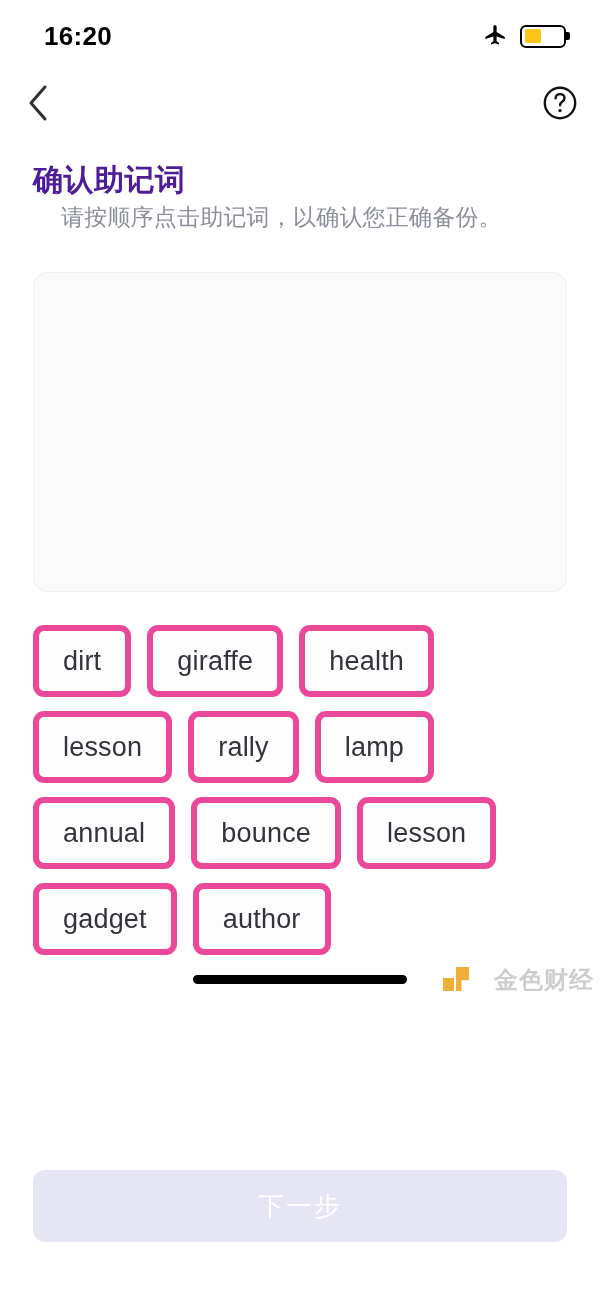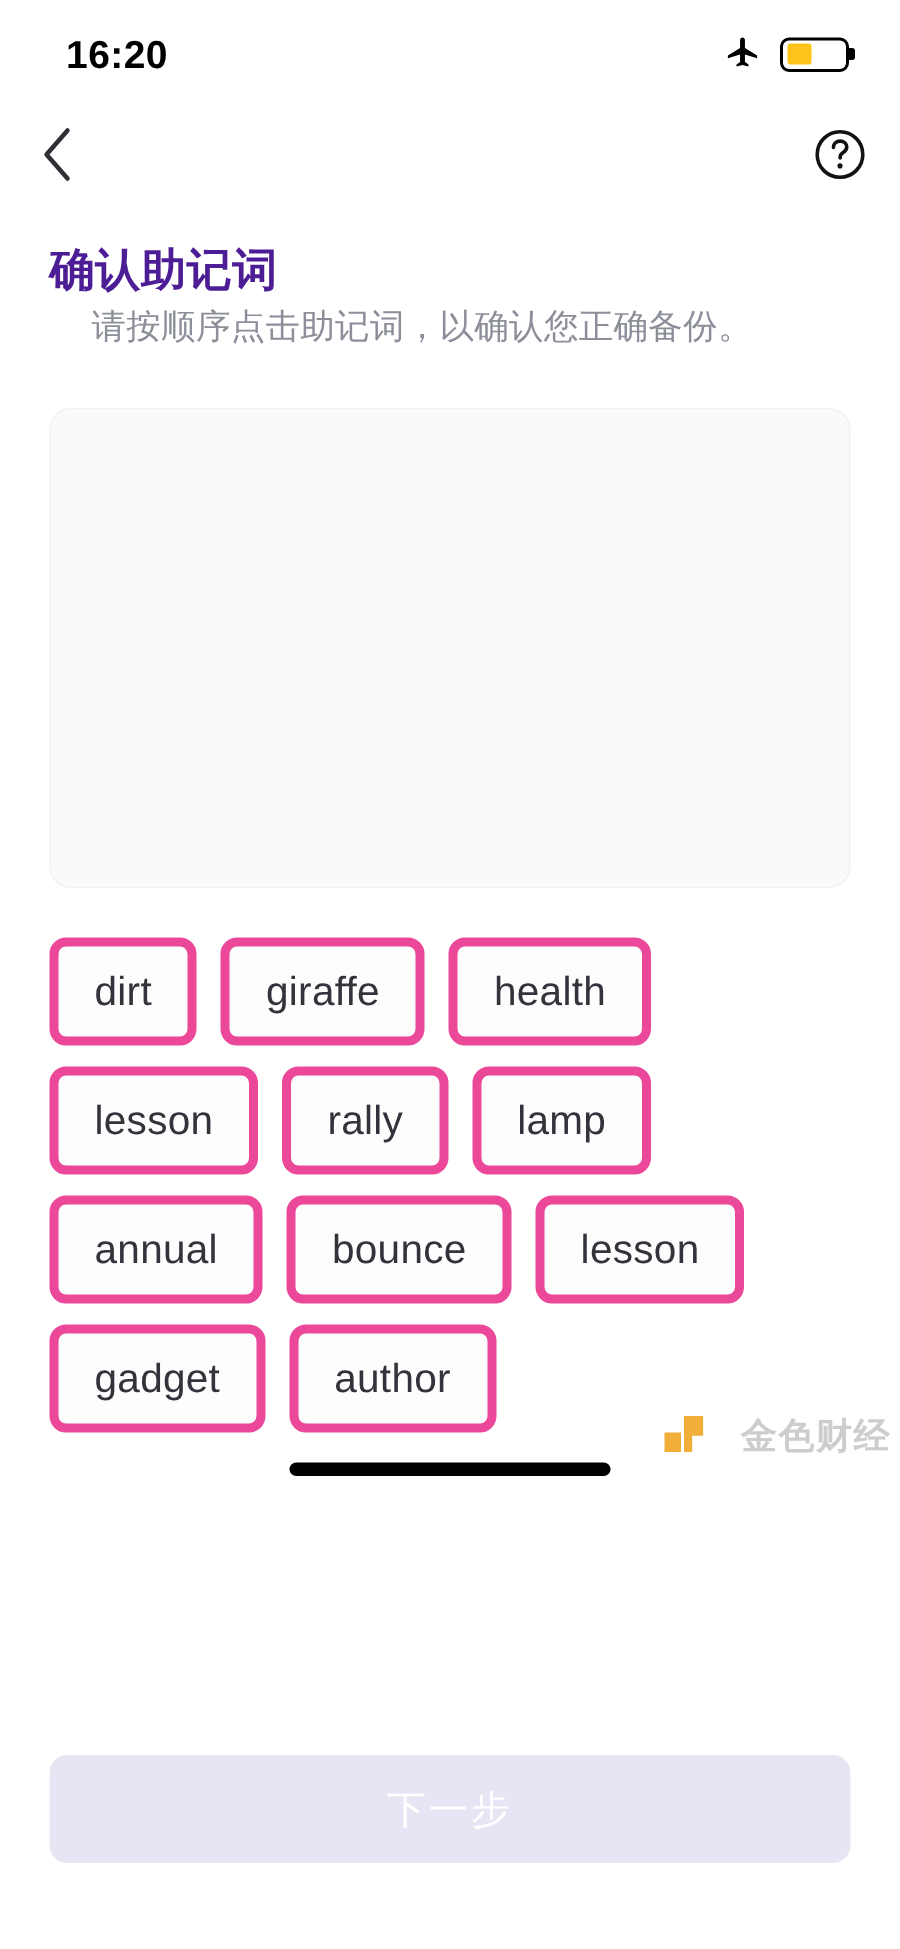--- a/index.html
+++ b/index.html
@@ -168,21 +168,21 @@
     position: absolute;
     left: 193px; bottom: 12px;
     width: 214px; height: 9px;
     background: #000000;
     border-radius: 5px;
   }
 
   
   .watermark {
     position: absolute;
-    right: 6px; bottom: 23px;
+    right: 6px; bottom: 0;
     display: flex;
     align-items: center;
     gap: 25px;
     opacity: 0.92;
   }
   .wm-logo {
     position: relative;
     width: 26px; height: 26px;
   }
   .wm-sq {

